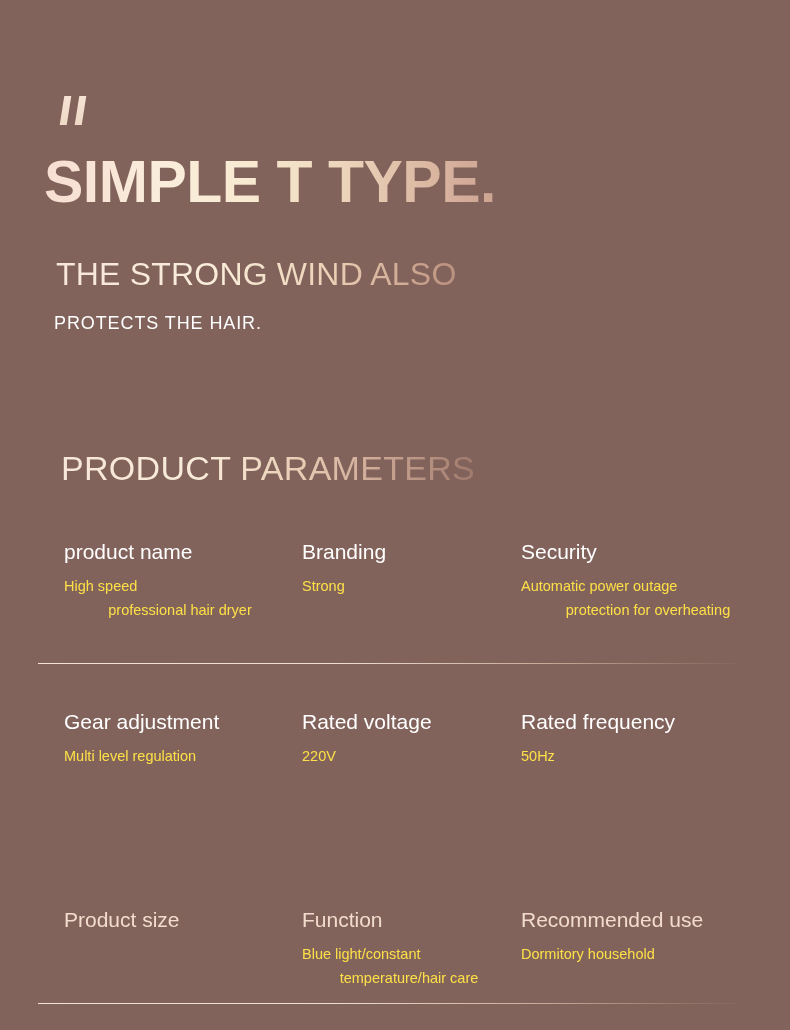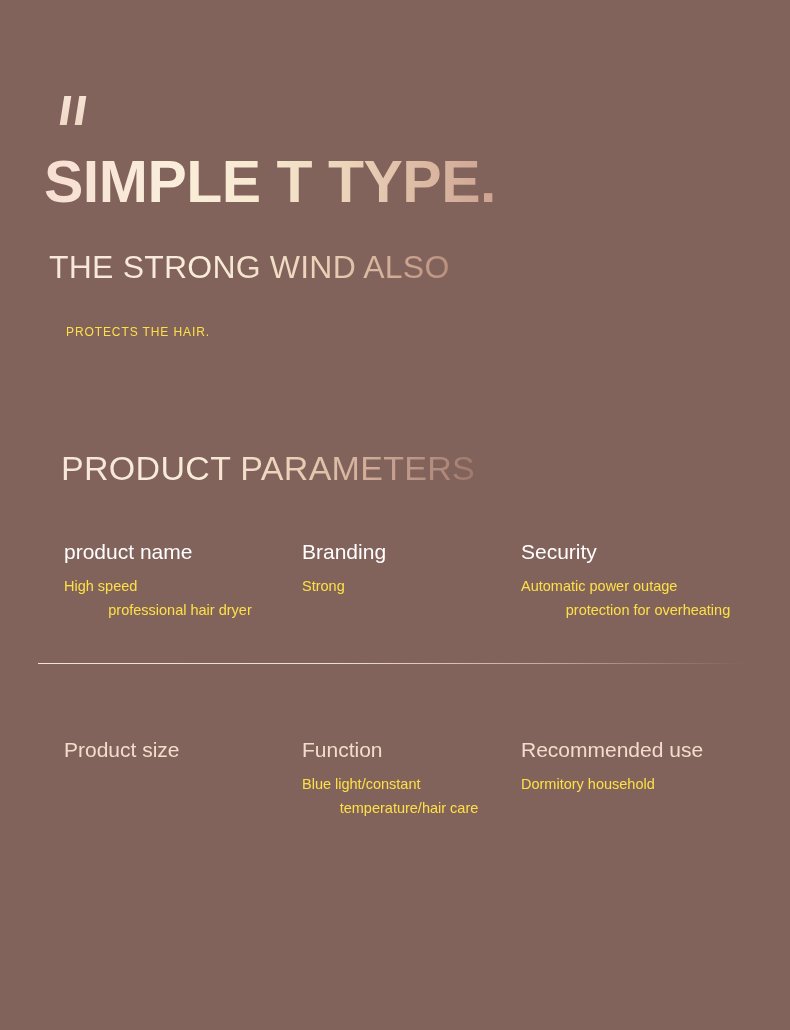--- a/index.html
+++ b/index.html
@@ -70,21 +70,21 @@
     -webkit-background-clip: text;
     background-clip: text;
     color: transparent;
     -webkit-text-fill-color: transparent;
   }
 
   .subhead {
     position: absolute;
     left: 49px;
     top: 250px;
-    margin: 0;
+    margin: 7px;
     font-size: 32px;
     line-height: 1.1;
     font-weight: 400;
     letter-spacing: 0.2px;
     white-space: nowrap;
     background: linear-gradient(90deg,
         #f8e7dd 0%,
         #f9edd9 40%,
         #ecd2b7 68%,
         #cfa892 88%,
@@ -92,27 +92,27 @@
     -webkit-background-clip: text;
     background-clip: text;
     color: transparent;
     -webkit-text-fill-color: transparent;
   }
 
   .tagline {
     position: absolute;
     left: 50px;
     top: 309px;
-    margin: 16px;
-    font-size: 12px;
+    margin: 4px;
+    font-size: 18px;
     line-height: 1.2;
     font-weight: 400;
     letter-spacing: 0.9px;
     white-space: nowrap;
-    color: #fde047;
+    color: #ffffff;
   }
 
   
   .params-title {
     position: absolute;
     left: 61px;
     top: 450px;
     margin: 0;
     font-size: 34px;
     font-weight: 300;
@@ -238,20 +238,41 @@
         <div class="spec-cell c3">
           <p class="spec-label">Security</p>
           <p class="spec-value">
             <span>Automatic power outage</span>
             <span class="ln2">protection for overheating</span>
           </p>
         </div>
         <div class="divider d1"></div>
       </div>
 
+      <div class="spec-row spec-row-2">
+        <div class="spec-cell c1">
+          <p class="spec-label">Gear adjustment</p>
+          <p class="spec-value">
+            <span>Multi level regulation</span>
+          </p>
+        </div>
+        <div class="spec-cell c2">
+          <p class="spec-label">Rated voltage</p>
+          <p class="spec-value">
+            <span>220V</span>
+          </p>
+        </div>
+        <div class="spec-cell c3">
+          <p class="spec-label">Rated frequency</p>
+          <p class="spec-value">
+            <span>50Hz</span>
+          </p>
+        </div>
+        <div class="divider d2"></div>
+      </div>
 
       <div class="spec-row spec-row-3">
         <div class="spec-cell c1">
           <p class="spec-label">Product size</p>
         </div>
         <div class="spec-cell c2">
           <p class="spec-label">Function</p>
           <p class="spec-value">
             <span>Blue light/constant</span>
             <span class="ln2 flush">temperature/hair care</span>

